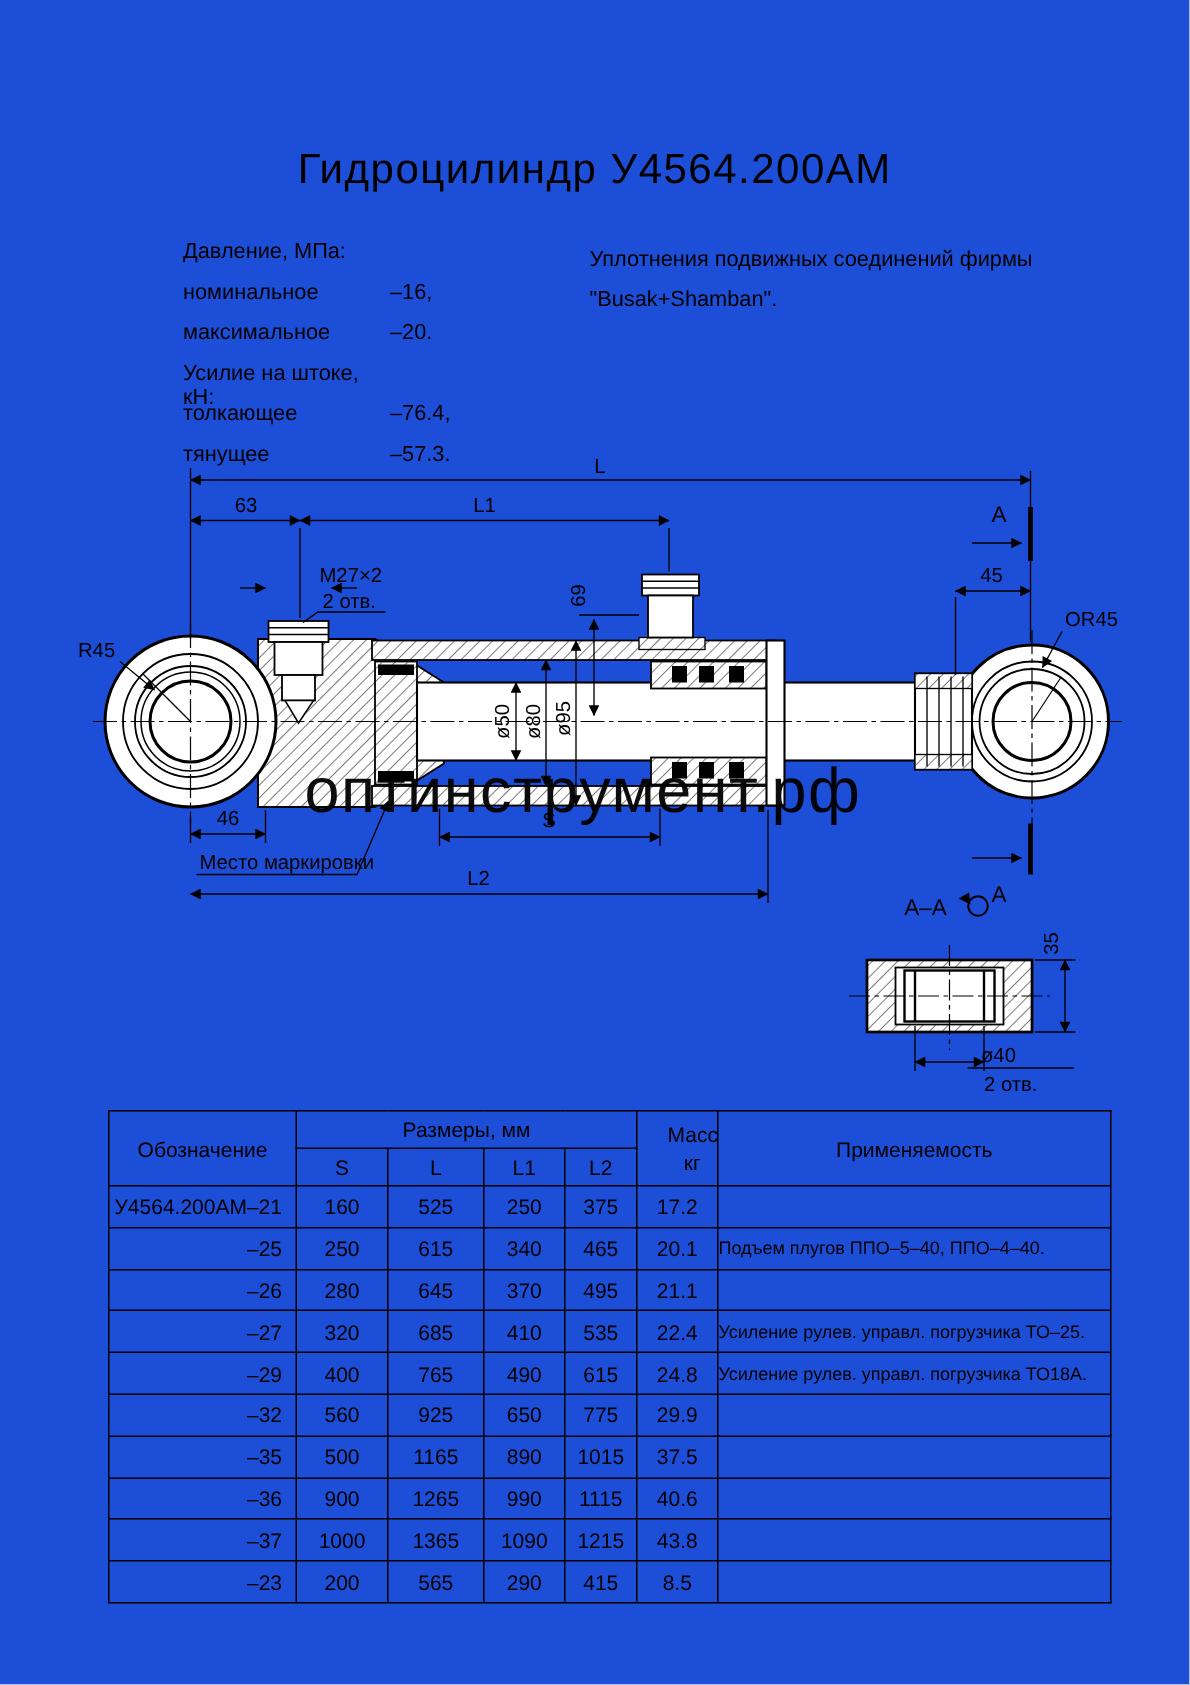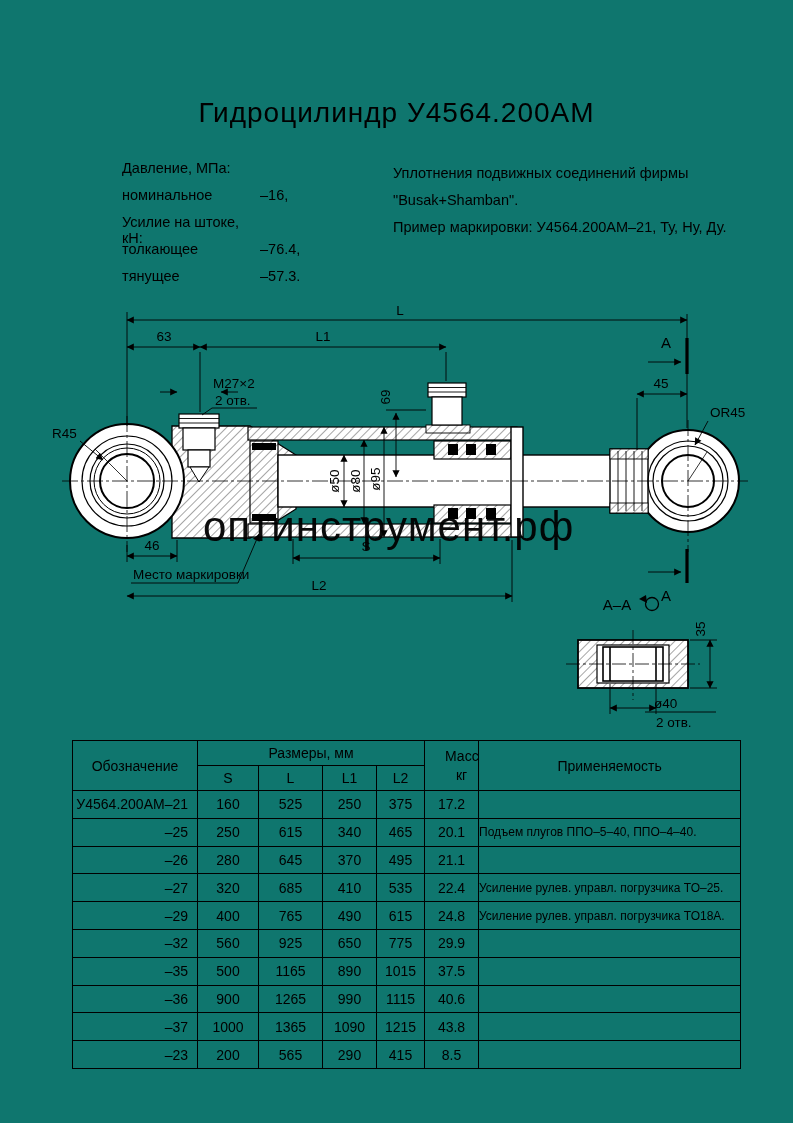--- a/index.html
+++ b/index.html
@@ -1,16 +1,16 @@
 <!DOCTYPE html>
 <html><head>
 <meta charset="utf-8">
 <style>
   html,body{margin:0;padding:0;background:#fff;}
-  .page{position:relative;width:793px;height:1123px;background:#0f766e;overflow:hidden;
+  .page{position:relative;width:793px;height:1123px;background:#1d4ed8;overflow:hidden;
         font-family:"Liberation Sans",sans-serif;color:#000;}
   .title{position:absolute;left:0;top:97px;width:100%;text-align:center;
          font-size:28px;letter-spacing:1px;white-space:nowrap;}
   .specs-left{position:absolute;left:122px;top:160px;width:260px;}
   .spec-row{display:flex;height:27px;font-size:14.5px;align-items:flex-start;}
   .spec-label{width:138px;}
   .spec-value{flex:1;}
   .specs-right{position:absolute;left:393px;top:160px;width:360px;font-size:14.5px;line-height:27px;}
   .drawing-svg{position:absolute;left:0;top:300px;}
   .tbl-wrap{position:absolute;left:72px;top:740px;}
@@ -35,37 +35,40 @@
   <div class="specs-left">
     <div class="spec-row">
         <span class="spec-label">Давление, МПа:</span>
         <span class="spec-value"></span>
       </div>
     <div class="spec-row">
         <span class="spec-label">номинальное</span>
         <span class="spec-value">–16,</span>
       </div>
     <div class="spec-row">
+        <span class="spec-label">максимальное</span>
+        <span class="spec-value">–20.</span>
+      </div>
+    <div class="spec-row">
         <span class="spec-label">Усилие на штоке, кН:</span>
         <span class="spec-value"></span>
       </div>
     <div class="spec-row">
         <span class="spec-label">толкающее</span>
         <span class="spec-value">–76.4,</span>
       </div>
     <div class="spec-row">
         <span class="spec-label">тянущее</span>
         <span class="spec-value">–57.3.</span>
       </div>
   </div>
 
   <div class="specs-right">
     <div>Уплотнения подвижных соединений фирмы</div>
     <div>"Busak+Shamban".</div>
-    <div>Пример маркировки: У4564.200АМ–21, Ту, Ну, Ду.</div>
   </div>
 
   <svg class="drawing-svg" width="793" height="440" viewBox="0 300 793 440">
     <defs>
       <pattern id="h" width="6" height="6" patternUnits="userSpaceOnUse" patternTransform="rotate(45)">
         <rect width="6" height="6" fill="#ffffff"></rect>
         <line x1="0" y1="0" x2="0" y2="6" stroke="#3a3a3a" stroke-width="0.9"></line>
       </pattern>
       <marker id="ar" viewBox="0 0 10 10" refX="9.5" refY="5" markerWidth="11" markerHeight="8" orient="auto-start-reverse">
         <path d="M0,0 L10,5 L0,10 z" fill="#000"></path>

